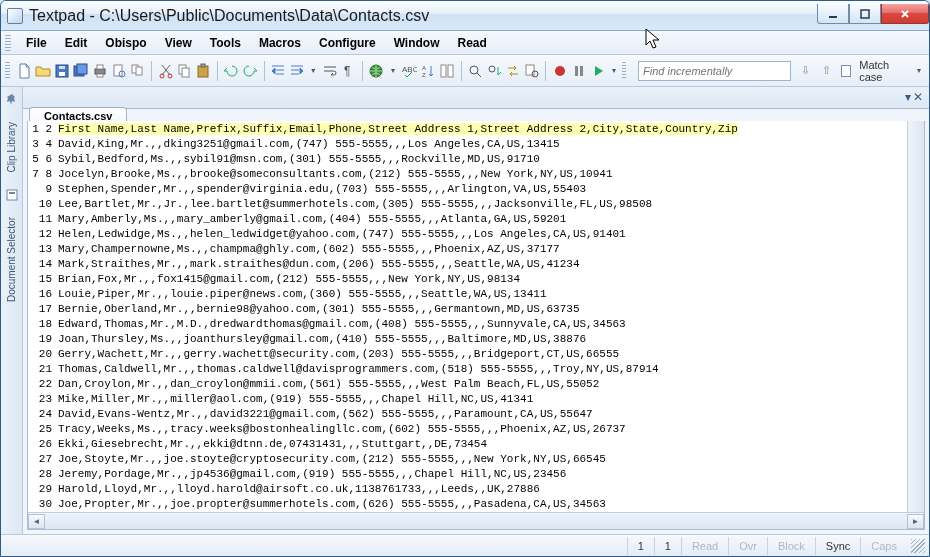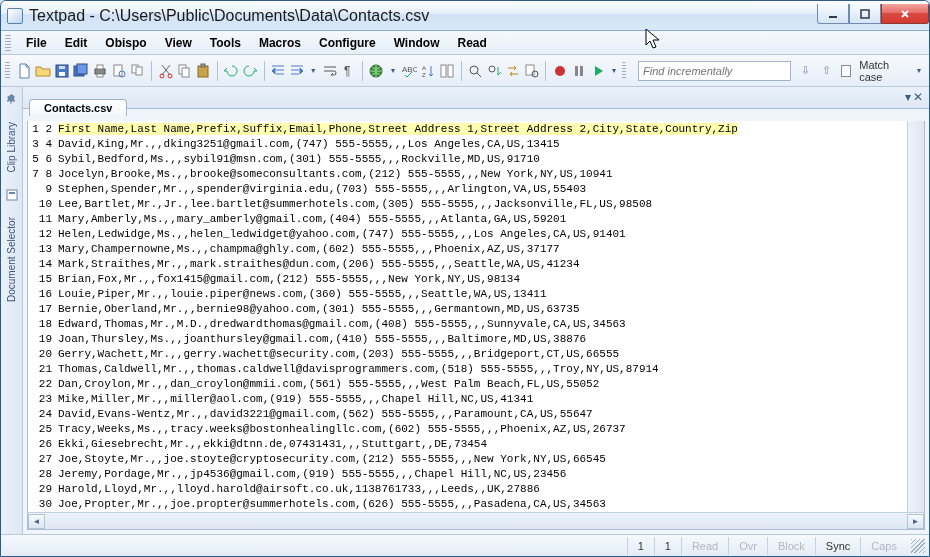--- a/index.html
+++ b/index.html
@@ -61,21 +61,21 @@
     align-items:center; gap:8px; font-size:10px; color:#3a5579;}
   .sidetabs .vtab { writing-mode:vertical-rl; transform:rotate(180deg);
     padding:6px 2px; cursor:default; border:1px solid transparent; border-radius:3px;}
   .sidetabs .pin { width:14px; height:14px; }
   .doc-area { flex:1; display:flex; flex-direction:column; min-width:0;}
   .doc-tabs { height:22px; background:linear-gradient(#eaf1fa,#dde8f4);
     display:flex; align-items:flex-end; padding:0 6px; font-size:11px;
     border-bottom:1px solid #a9bcd3; position:relative;}
   .doc-tab { background:linear-gradient(#fefefe,#f3f7fc);
     border:1px solid #9db2cb; border-bottom:none; border-radius:4px 4px 0 0;
-    padding:2px 14px; position:relative; top:8px; font-weight:600;}
+    padding:2px 14px; position:relative; top:16px; font-weight:600;}
   .doc-tabs .tab-close { position:absolute; right:6px; top:3px;
     font-size:12px; color:#3a5b82; display:flex; gap:2px;}
   .editor { flex:1; background:#fff; border:1px solid #a9bcd3; border-top:none;
     margin:12px 4px 4px 4px; display:flex; min-height:0; position:relative;}
   .gutter { width:30px; background:#fff; border-right:0;
     font:11px/15px "Courier New", monospace; color:#000; text-align:right;
     padding:1px 6px 0 0; user-select:none;}
   .text { flex:1; font:11px/15px "Courier New", monospace; color:#000;
     white-space:pre; overflow:hidden; padding:1px 0 0 0;}
   .text .hi { background:#ffffb0; }

